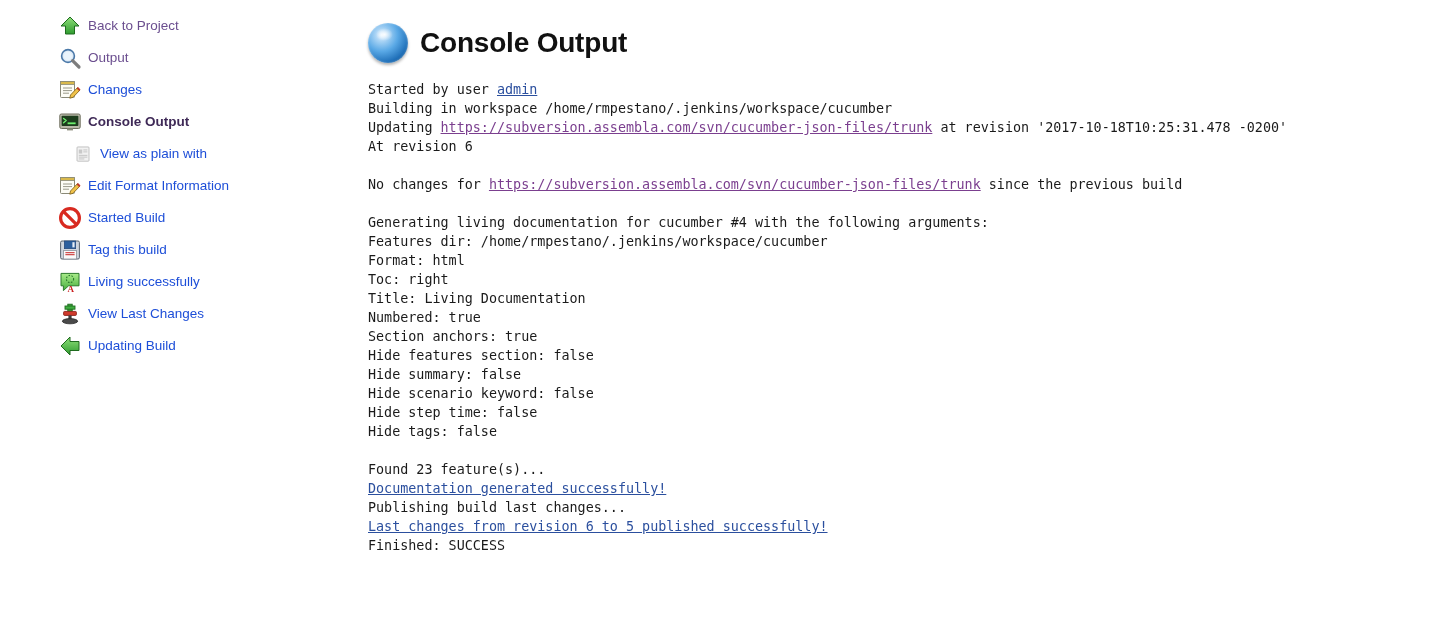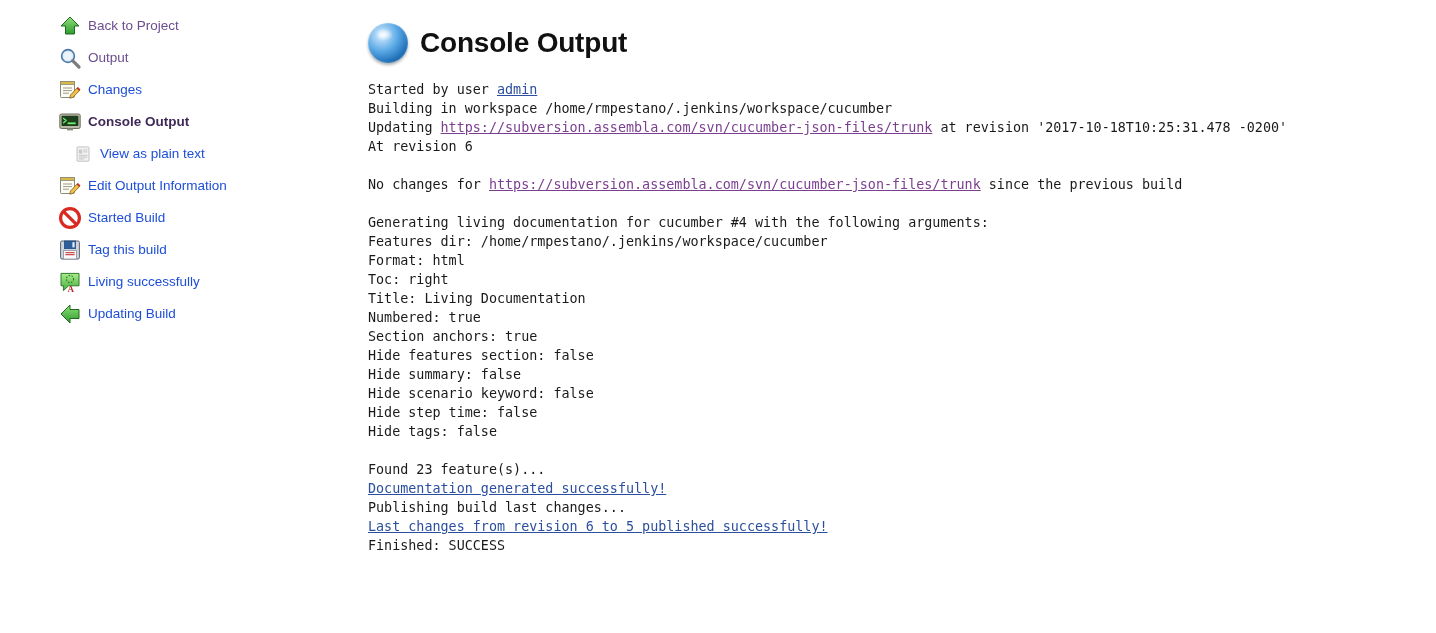--- a/index.html
+++ b/index.html
@@ -163,33 +163,33 @@
         <span class="side-label lnk-active">Console Output</span>
       </div>
       <div class="side-row indented">
         <span class="side-icon">
           <svg viewBox="0 0 24 24" class="ic-svg">
             <rect x="4" y="2.6" width="16" height="19" rx="1" fill="#f2f2f2" stroke="#b0b0b0" stroke-width="1"></rect>
             <rect x="6.4" y="6" width="4.6" height="5.4" fill="#c9c9c9"></rect>
             <path d="M12.4 6.6h5.4M12.4 9.2h5.4M6.4 13.8h11.4M6.4 16.2h11.4M6.4 18.6h7.4" stroke="#c4c4c4" stroke-width="1.3"></path>
           </svg>
         </span>
-        <span class="side-label lnk-blue">View as plain text</span>
+        <span class="side-label lnk-blue">View as plain with</span>
       </div>
       <div class="side-row">
         <span class="side-icon">
           <svg viewBox="0 0 24 24" class="ic-svg">
             <rect x="2.5" y="3.5" width="14" height="16" rx="1" fill="#fdfdf6" stroke="#8a8a78" stroke-width="1"></rect>
             <rect x="2.5" y="3.5" width="14" height="3" fill="#d9b94c" stroke="#8a8a78" stroke-width="0.8"></rect>
             <path d="M5 10h9M5 12.6h9M5 15.2h6" stroke="#9a9a8a" stroke-width="1"></path>
             <path d="M12.5 17 L19.5 9.6 L22 12 L15 19.3 L11.8 20.2 Z" fill="#f0c24a" stroke="#8a6a1e" stroke-width="0.9"></path>
             <path d="M19.3 9.8 L21.8 12.2" stroke="#c03a2b" stroke-width="2"></path>
           </svg>
         </span>
-        <span class="side-label lnk-blue">Edit Output Information</span>
+        <span class="side-label lnk-blue">Edit Format Information</span>
       </div>
       <div class="side-row">
         <span class="side-icon">
           <svg viewBox="0 0 24 24" class="ic-svg">
             <circle cx="12" cy="12" r="9.4" fill="#ffffff" stroke="#d82a20" stroke-width="3.2"></circle>
             <path d="M5.6 5.6 L18.4 18.4" stroke="#d82a20" stroke-width="3.2" stroke-linecap="round"></path>
           </svg>
         </span>
         <span class="side-label lnk-blue">Started Build</span>
       </div>
@@ -217,20 +217,32 @@
             <path d="M3 3.4h18v12.4H10.6L5.4 20.6v-4.8H3Z" fill="url(#gs)" stroke="#2c7a2c" stroke-width="1"></path>
             <circle cx="12" cy="9" r="3.6" fill="none" stroke="#2c7a2c" stroke-width="1.1" stroke-dasharray="1.6 1.4"></circle>
             <text x="9.4" y="22.2" font-family="Liberation Serif, serif" font-size="9" font-weight="bold" fill="#cc2222">A</text>
           </svg>
         </span>
         <span class="side-label lnk-blue">Living successfully</span>
       </div>
       <div class="side-row">
         <span class="side-icon">
           <svg viewBox="0 0 24 24" class="ic-svg">
+            <rect x="9.8" y="2.2" width="4.4" height="7" fill="#3fae3f" stroke="#1e6b1e" stroke-width="0.9"></rect>
+            <rect x="7" y="4" width="10" height="3.2" fill="#3fae3f" stroke="#1e6b1e" stroke-width="0.9"></rect>
+            <rect x="5.6" y="9.4" width="12.8" height="4" rx="1" fill="#cf3a2c" stroke="#8b2018" stroke-width="0.9"></rect>
+            <rect x="10.4" y="13.4" width="3.2" height="4.4" fill="#3d3d3d"></rect>
+            <ellipse cx="12" cy="19.2" rx="7.6" ry="2.6" fill="#4a4a4a" stroke="#2a2a2a" stroke-width="0.8"></ellipse>
+          </svg>
+        </span>
+        <span class="side-label lnk-blue">View Last Changes</span>
+      </div>
+      <div class="side-row">
+        <span class="side-icon">
+          <svg viewBox="0 0 24 24" class="ic-svg">
             <defs>
               <linearGradient id="gl" x1="0" y1="0" x2="0" y2="1">
                 <stop offset="0" stop-color="#8fe07a"></stop>
                 <stop offset="1" stop-color="#2f9b2f"></stop>
               </linearGradient>
             </defs>
             <path d="M3 12 L12 3 L12 7.5 L21 7.5 L21 16.5 L12 16.5 L12 21 Z" fill="url(#gl)" stroke="#1e6b1e" stroke-width="1"></path>
           </svg>
         </span>
         <span class="side-label lnk-blue">Updating Build</span>

